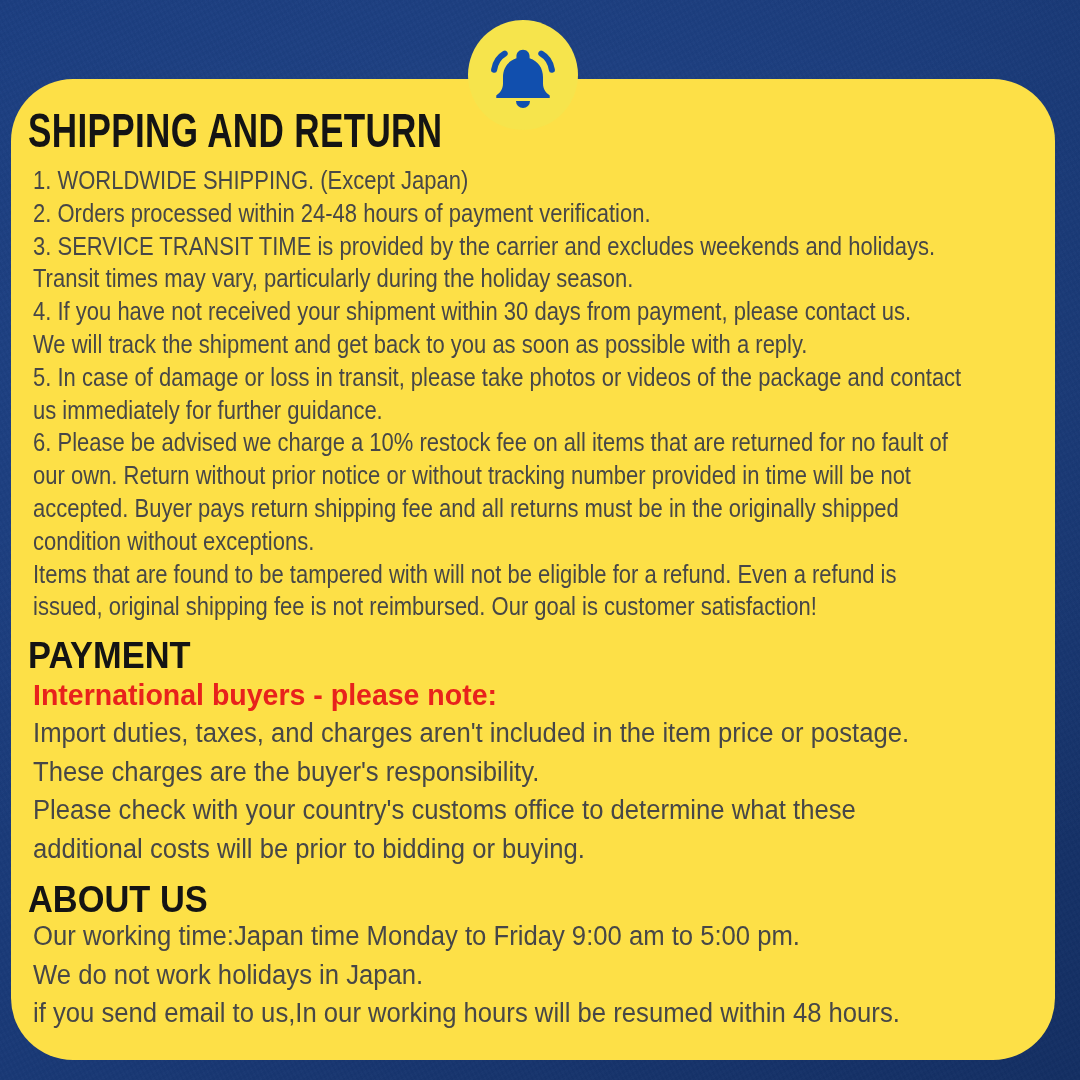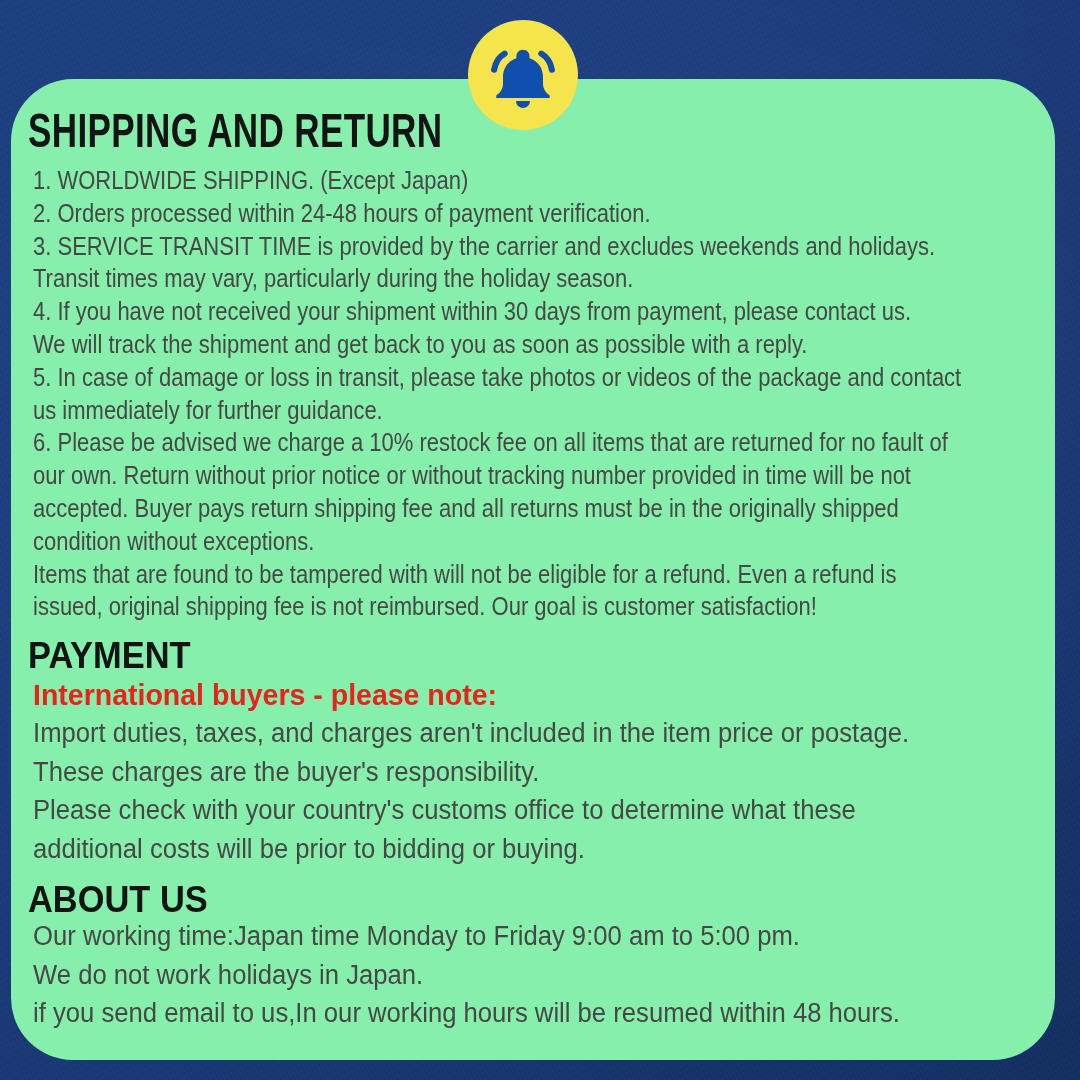--- a/index.html
+++ b/index.html
@@ -15,21 +15,21 @@
       linear-gradient(135deg,#1c3e80 0%,#1a3a78 45%,#142f63 100%);
   }
   .bg-texture{
     position:absolute;inset:0;opacity:.18;
     background:
       repeating-linear-gradient(63deg, rgba(255,255,255,.05) 0 2px, rgba(0,0,0,.06) 2px 4px),
       repeating-linear-gradient(-27deg, rgba(255,255,255,.04) 0 3px, rgba(0,0,0,.05) 3px 6px);
   }
   .card{
     position:absolute;left:11px;top:79px;width:1044px;height:981px;
-    background:#86efac;border-radius:62px;overflow:hidden;
+    background:#fde047;border-radius:62px;overflow:hidden;
   }
   .badge{
     position:absolute;left:468px;top:20px;width:110px;height:110px;
     border-radius:50%;background:#f6e44c;z-index:5;
     display:flex;align-items:center;justify-content:center;
   }
   .badge svg{display:block;}
   .h-big,.h-mid{
     position:absolute;left:17px;margin:0;color:#141414;font-weight:700;
     white-space:nowrap;transform-origin:0 50%;

